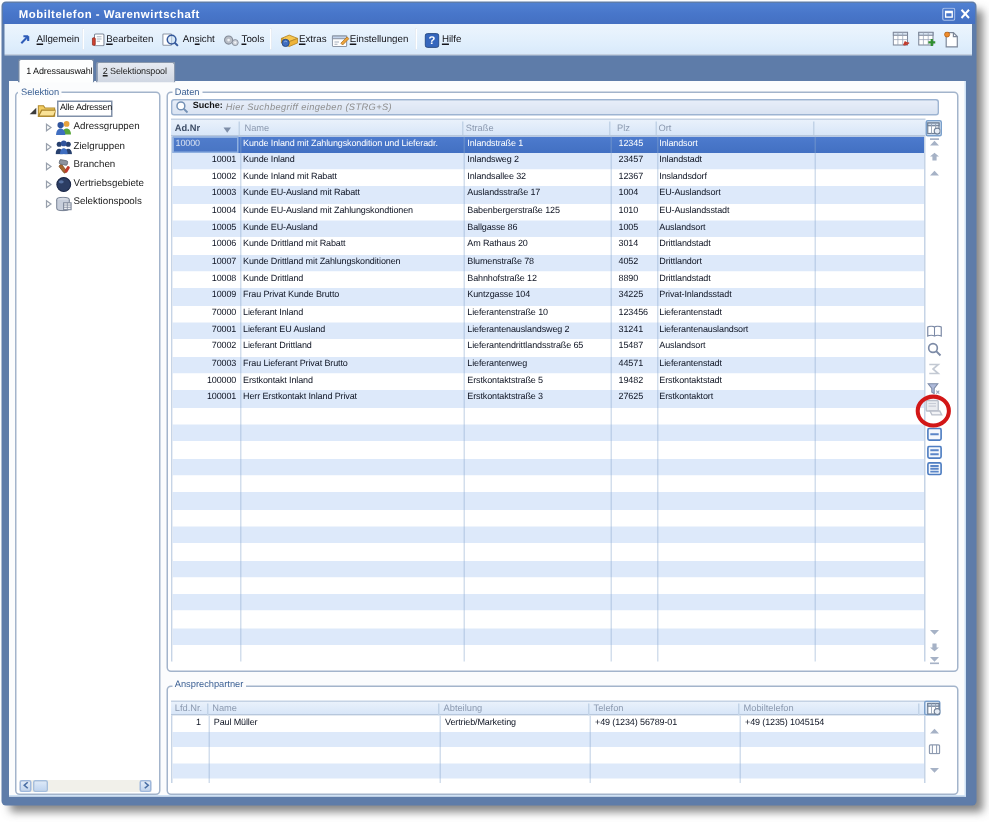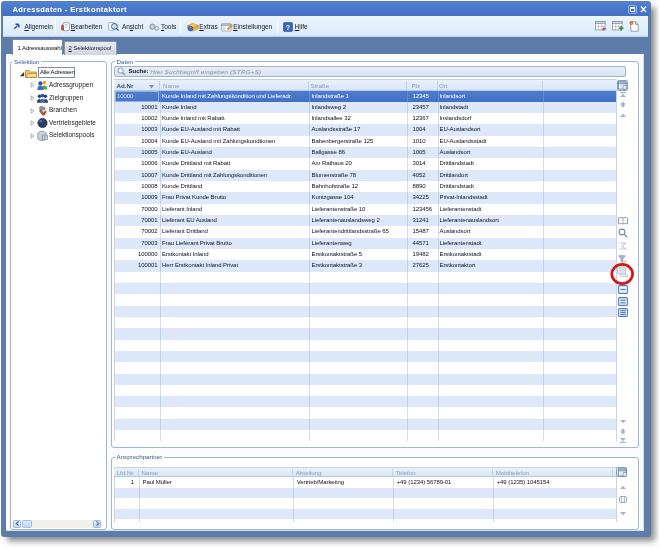--- a/index.html
+++ b/index.html
@@ -47,21 +47,21 @@
 .a0 { right:484px; } .a1 { left:27.5px; } .a2 { left:181.7px; } .a3 { left:281.7px; } .a4 { left:381.7px; }
 .avsep { position:absolute; top:0; height:45px; width:1px; background:rgba(140,168,205,.38); }
 .titem { position:absolute; left:49px; font-size:6.5px; color:#222; white-space:nowrap; }
 #hscroll { position:absolute; left:13px; top:519.5px; width:88px; height:8px; background:#f1f0ea; }
 .sbtn { position:absolute; width:7.5px; height:8px; background:linear-gradient(#e3ecf8,#c3d6ee); border:1px solid #9fb8dc; border-radius:1.5px; }
 #thumb { position:absolute; top:519.5px; width:10px; height:8px; background:linear-gradient(#dde9f8,#c0d5f0); border:1px solid #a5bedd; border-radius:1.5px; }
 </style></head>
 <body>
 <div id="win"></div>
 <div class="abs" id="title">
-    <span>Adressdaten - Erstkontaktort</span>
+    <span>Mobiltelefon - Warenwirtschaft</span>
   </div>
 <svg style="position:absolute;left:627.5px;top:4.8px" width="9" height="9" viewBox="0 0 9 9">
     <rect x="0.5" y="0.5" width="8" height="8" rx="1" fill="none" stroke="#a8c0ea" stroke-width="0.8"></rect>
     <rect x="2.4" y="2.6" width="4.4" height="3.8" fill="none" stroke="#fff" stroke-width="0.9"></rect>
     <path d="M2.4 3.2 h4.4" stroke="#fff" stroke-width="1.1"></path>
   </svg>
 <svg style="position:absolute;left:640px;top:5px" width="7" height="8" viewBox="0 0 7 8">
     <path d="M1 1.5 L6 7 M6 1.5 L1 7" stroke="#fff" stroke-width="1.3"></path>
   </svg>
 <div class="abs" id="menubar"></div>

